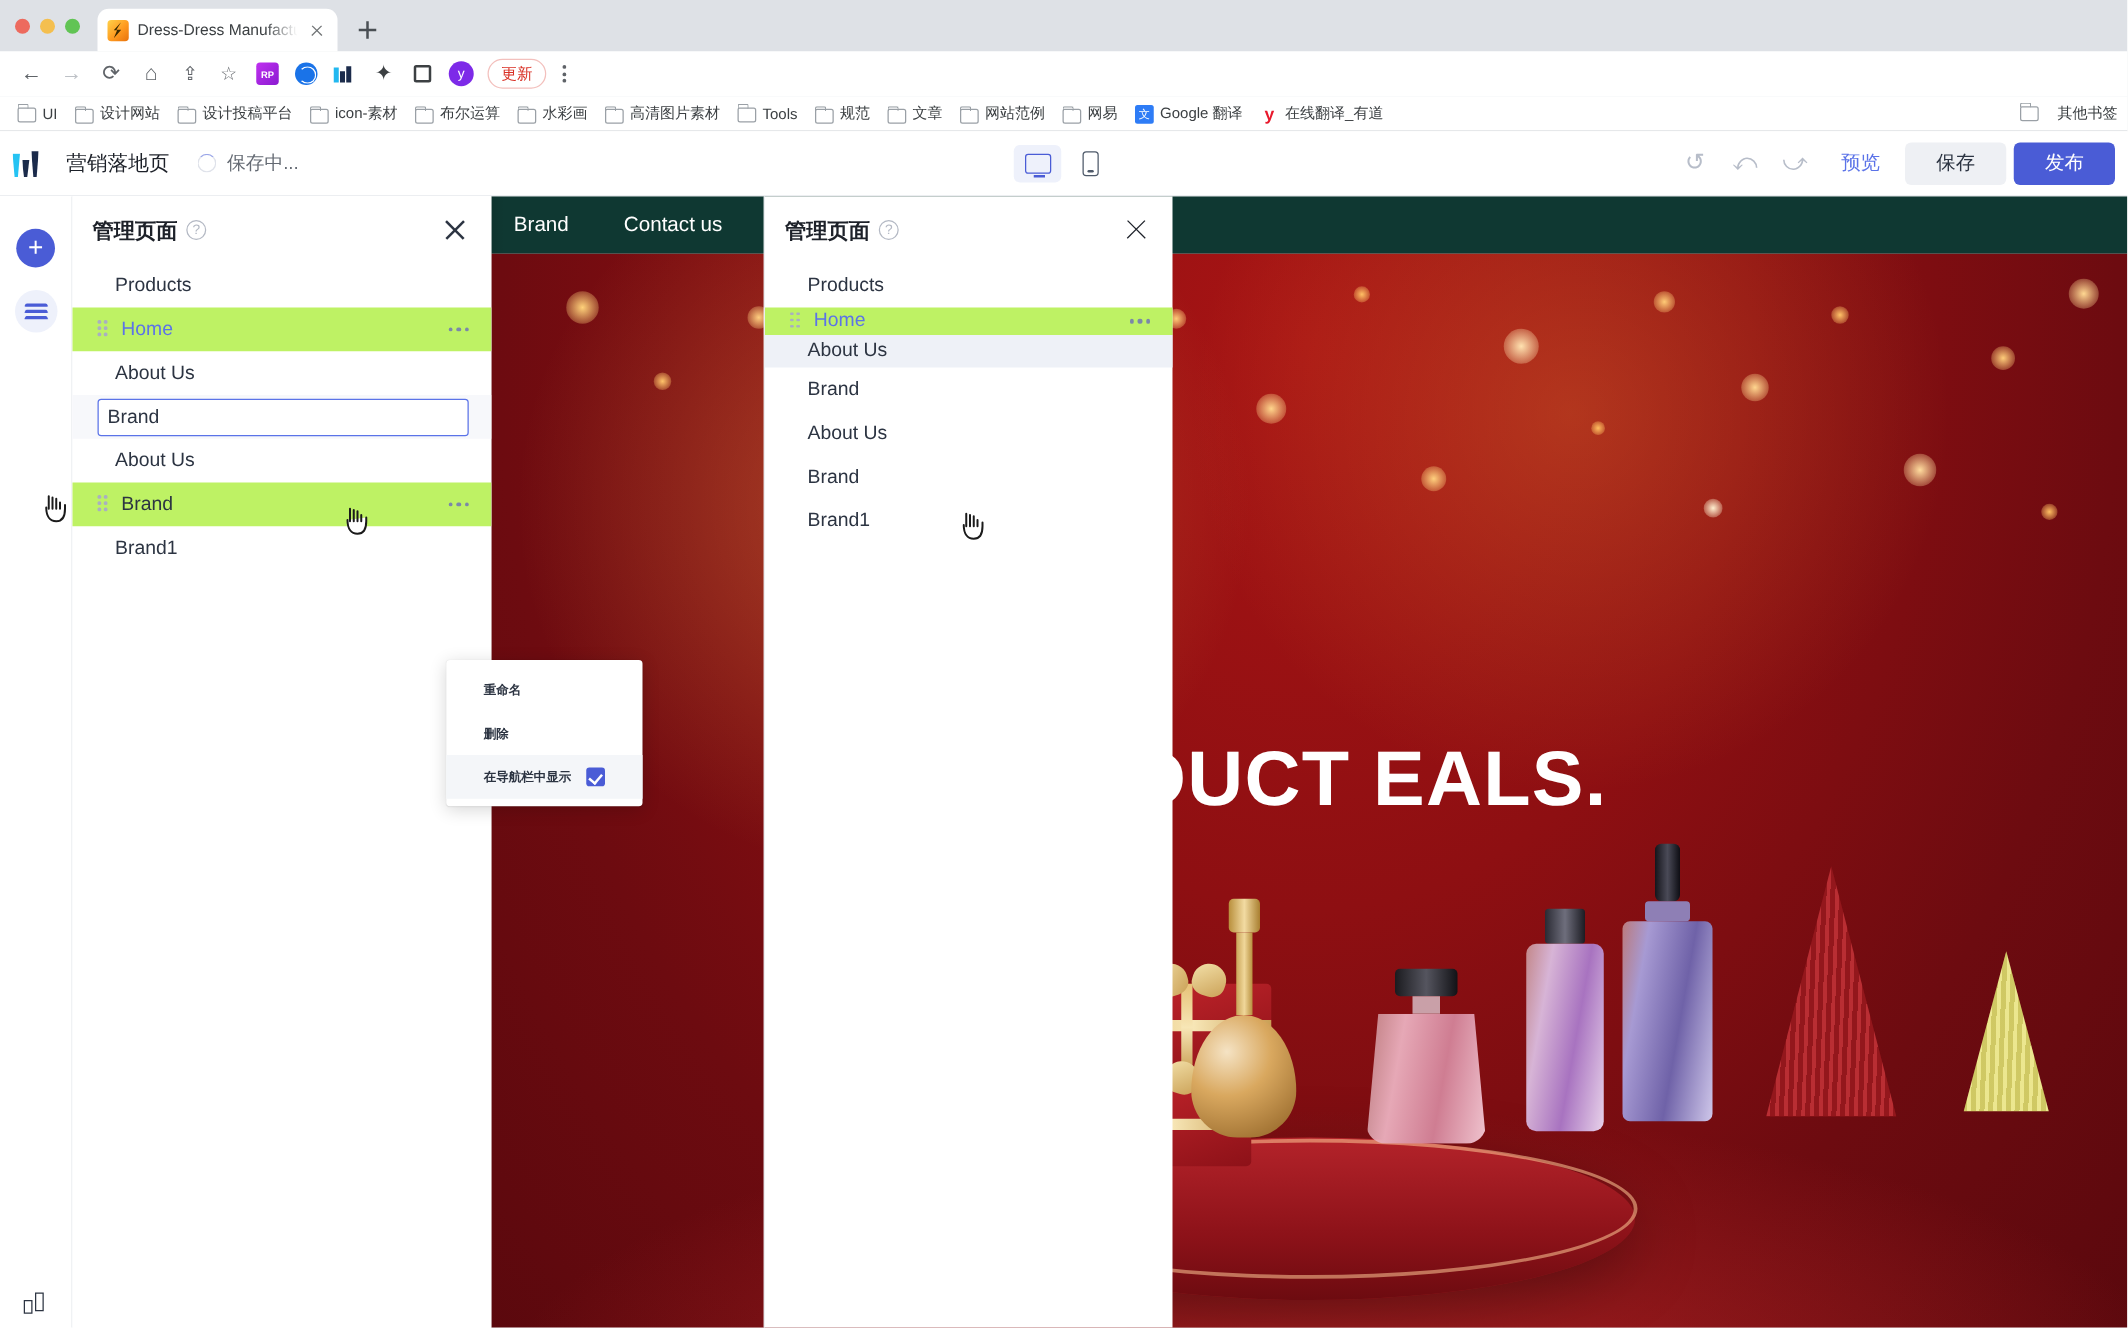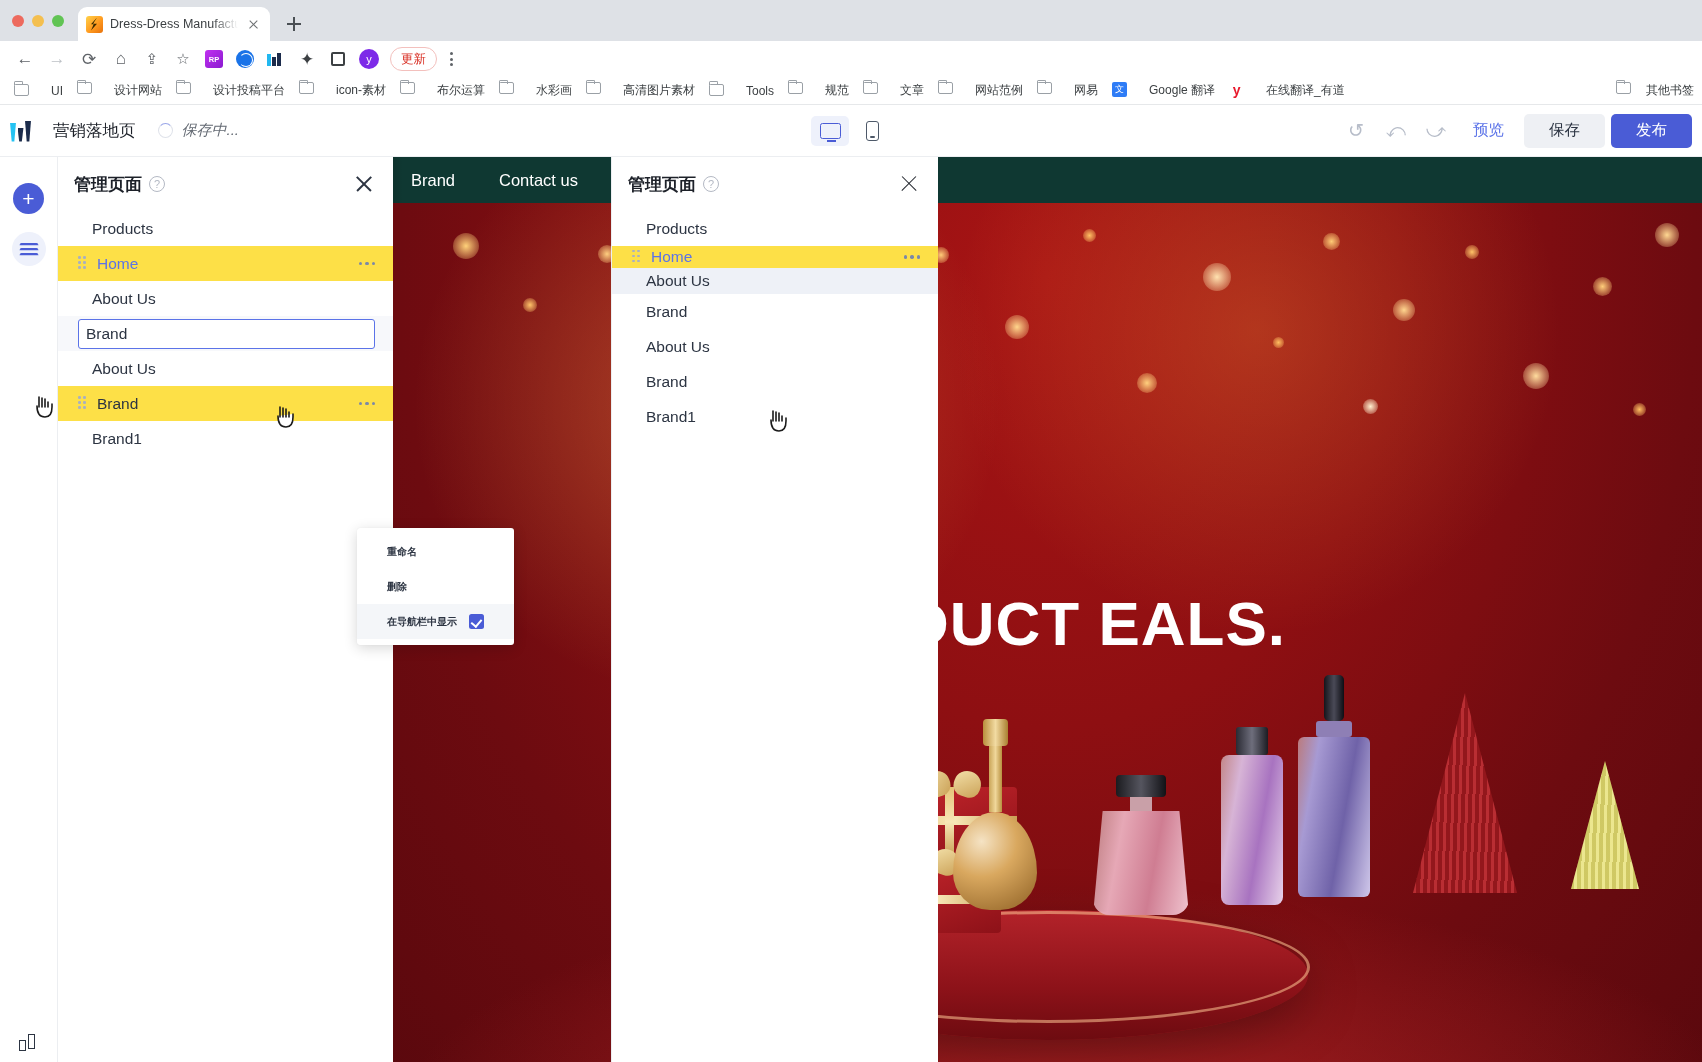--- a/index.html
+++ b/index.html
@@ -107,51 +107,51 @@
     height: 24px; border: 1px solid #f3c0bd; border-radius: 12px; color: #d93025;
     font-size: 12.5px; display: flex; align-items: center; padding: 0 10px; margin-left: 4px;
   }
   .kebab { width: 22px; display:flex; flex-direction:column; align-items:center; gap:2.5px; }
   .kebab i { width: 3px; height: 3px; border-radius: 50%; background:#5f6368; display:block; }
 
   .bookmarks {
     height: 28px; background: #ffffff; display: flex; align-items: center;
     padding: 0 8px; gap: 2px; border-bottom: 1px solid #e6e8ea; position: relative;
   }
-  .bm { display: flex; align-items: flex-start; gap: 22px; padding: 2px 6px; border-radius: 4px; flex: none; }
+  .bm { display: flex; align-items: flex-end; gap: 5px; padding: 2px 6px; border-radius: 4px; flex: none; }
   .bm-label { font-size: 12px; color: #3c4043; white-space: nowrap; }
   .folder-ico {
     width: 15px; height: 12px; flex: none; position: relative;
     border: 1.3px solid #9aa0a6; border-radius: 1.5px 2px 2px 2px;
   }
   .folder-ico::before {
     content: ""; position: absolute; left: -1.3px; top: -3.4px; width: 7px; height: 3px;
     border: 1.3px solid #9aa0a6; border-bottom: none; border-radius: 1.5px 1.5px 0 0;
   }
   .bm-gt { width: 15px; height: 15px; border-radius: 2px; background:#2e7cf6; color:#fff; font-size:9px; display:flex; align-items:center; justify-content:center; flex:none; }
   .bm-y { width: 15px; text-align:center; color:#e8192c; font-weight:bold; font-size:14px; flex:none; }
-  .bm-right { position: absolute; right: 8px; display:flex; gap:15px; }
+  .bm-right { position: absolute; right: 8px; display:flex; align-items:center; gap:15px; }
 
   
   .app-header {
     height: 52px; background: #ffffff; display: flex; align-items: center;
     padding: 0 10px; border-bottom: 1px solid #eceef1; position: relative;
   }
   .logo-wa { display:flex; align-items:flex-end; gap:1.5px; height:22px; margin-right: 22px; }
   .logo-wa i { display:block; width:6px; }
   .logo-wa i:nth-child(1){ height:19px; background:#25c3f3; clip-path: polygon(0 0,100% 0,72% 100%,28% 100%); }
   .logo-wa i:nth-child(2){ height:14px; background:#1b2b4b; clip-path: polygon(0 0,100% 0,72% 100%,28% 100%); }
   .logo-wa i:nth-child(3){ height:21px; background:#1b2b4b; clip-path: polygon(0 0,100% 0,72% 100%,28% 100%); }
   .proj-title { font-size: 16.5px; color: #1d2129; font-weight: 500; }
   .saving { display:flex; align-items:center; gap:9px; margin-left: 22px; }
   .spinner {
     width: 15px; height: 15px; border-radius: 50%;
     border: 1.8px solid #dfe2ea; border-top-color: #9aa6e8;
   }
-  .saving-text { font-size: 15px; color: #646a73; font-style: italic; }
+  .saving-text { font-size: 15px; color: #646a73; }
 
   .device-toggle {
     position: absolute; left: 50%; transform: translateX(-50%);
     display: flex; align-items: center; gap: 4px;
   }
   .dev-btn {
     width: 38px; height: 30px; border-radius: 5px; display:flex;
     align-items:center; justify-content:center;
   }
   .dev-btn.active { background: #eef1fb; }
@@ -226,21 +226,21 @@
   .pm-close::before { transform: rotate(45deg); }
   .pm-close::after { transform: rotate(-45deg); }
   .pm-close.thin::before, .pm-close.thin::after { background:#1d2129; height: 1.4px; }
 
   .pm-list { flex: 1; padding: 0 0 0 0; position: relative; }
   .pm-row {
     height: 35px; display: flex; align-items: center; padding: 0 18px 0 20px;
     gap: 8px; position: relative;
   }
   .pm-row.indent { padding-left: 34px; }
-  .pm-row.active { background: #fde047; }
+  .pm-row.active { background: #bef264; }
   .pm-row.hl { background: #eef1f7; }
   .drag-dots {
     width: 9px; height: 15px; display: grid; grid-template-columns: 3px 3px;
     grid-template-rows: 3px 3px 3px; gap: 2.2px; flex: none; margin-right: 2px;
   }
   .drag-dots i { width: 2.5px; height: 2.5px; border-radius: 50%; background: #a9b0c0; display:block; }
   .pm-label { font-size: 15.5px; color: #2c3442; }
   .pm-row.active .pm-label { color: #5b73e8; }
   .row-more { margin-left: auto; display:flex; gap: 3px; align-items:center; }
   .row-more i { width: 3.4px; height: 3.4px; border-radius: 50%; background: #7b88a8; display:block; }

